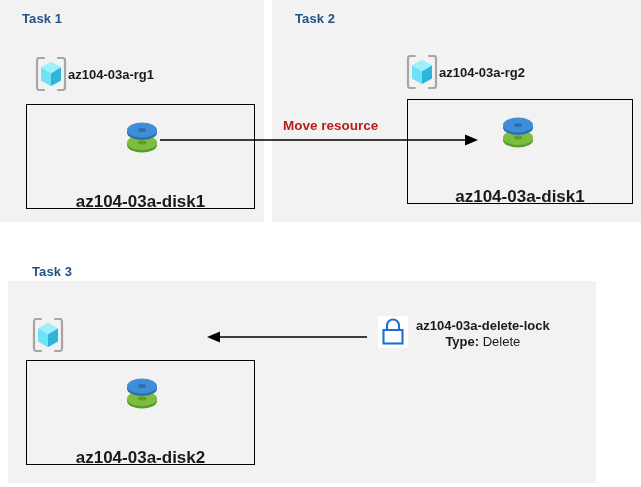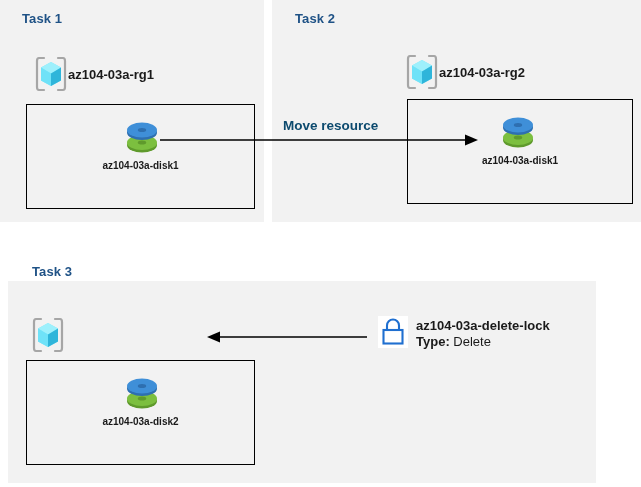--- a/index.html
+++ b/index.html
@@ -21,27 +21,27 @@
   .rg-label{font-size:13px;font-weight:bold;color:#1a1a1a;white-space:nowrap;}
 
   
   .rg-icon{position:relative;width:34px;height:38px;flex:0 0 auto;}
   .rg-icon svg{display:block;}
 
   
   .disk-icon{position:absolute;width:40px;height:42px;}
   .disk-icon svg{display:block;}
 
-  .node-label{position:absolute;font-size:10px;font-weight:bold;color:#1a1a1a;
-              white-space:nowrap;text-align:center;}
+  .node-label{position:absolute;font-size:17px;font-weight:bold;color:#1a1a1a;
+              white-space:nowrap;text-align:center;margin-top:32px;}
 
   
   .arrow-svg{position:absolute;overflow:visible;}
 
-  .move-label{position:absolute;font-size:13.5px;font-weight:bold;color:#0c4a6e;white-space:nowrap;}
+  .move-label{position:absolute;font-size:13.5px;font-weight:bold;color:#b91c1c;white-space:nowrap;}
 
   
   .lock-row{position:absolute;display:flex;align-items:flex-start;}
   .lock-icon{width:30px;height:32px;background:#ffffff;flex:0 0 auto;display:block;}
   .lock-text{margin-left:8px;line-height:15px;padding-top:1px;}
   .lock-name{font-size:13px;font-weight:bold;color:#1a1a1a;white-space:nowrap;}
   .lock-type{font-size:13px;color:#1a1a1a;white-space:nowrap;}
   .lock-type b{font-weight:bold;}
 </style>
 </head>
@@ -152,21 +152,21 @@
     </svg>
   </div>
 
   <div class="node-label" style="left:26px;top:416px;width:229px;">az104-03a-disk2</div>
 
   <svg class="arrow-svg" style="left:205px;top:325px;" width="165" height="24">
     <line x1="12" y1="12" x2="162" y2="12" stroke="#000000" stroke-width="1.5"></line>
     <polygon points="2,12 15,6.5 15,17.5" fill="#000000"></polygon>
   </svg>
 
-  <div class="lock-row" style="left:378px;top:316px;">
+  <div class="lock-row" style="left:378px;top:316px;text-align:center;">
     <span class="lock-icon">
       <svg width="30" height="32" viewBox="0 0 30 32" xmlns="http://www.w3.org/2000/svg">
         <rect x="0" y="0" width="30" height="32" fill="#ffffff"></rect>
         <path d="M9,14 L9,9.5 A6,6 0 0 1 21,9.5 L21,14" fill="none" stroke="#1f6fd0" stroke-width="2.1"></path>
         <rect x="5.5" y="14" width="19" height="13.5" fill="#ffffff" stroke="#1f6fd0" stroke-width="2.1"></rect>
       </svg>
     </span>
     <span class="lock-text">
       <span class="lock-name">az104-03a-delete-lock</span><br>
       <span class="lock-type"><b>Type:</b> <span>Delete</span></span>

